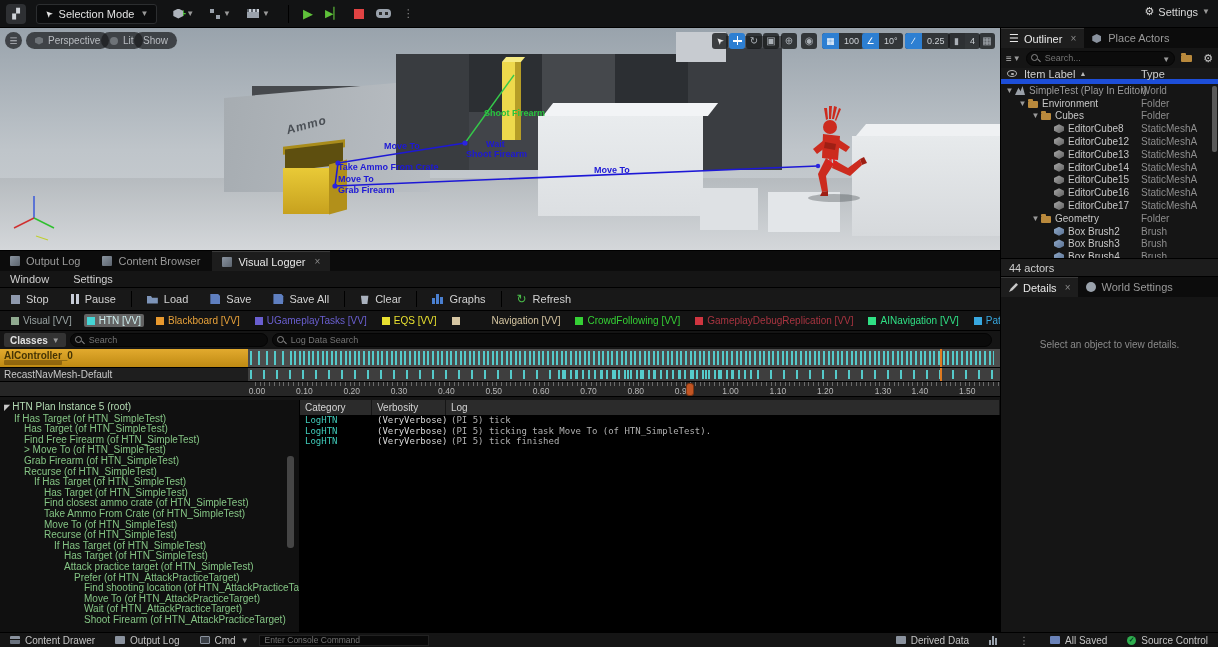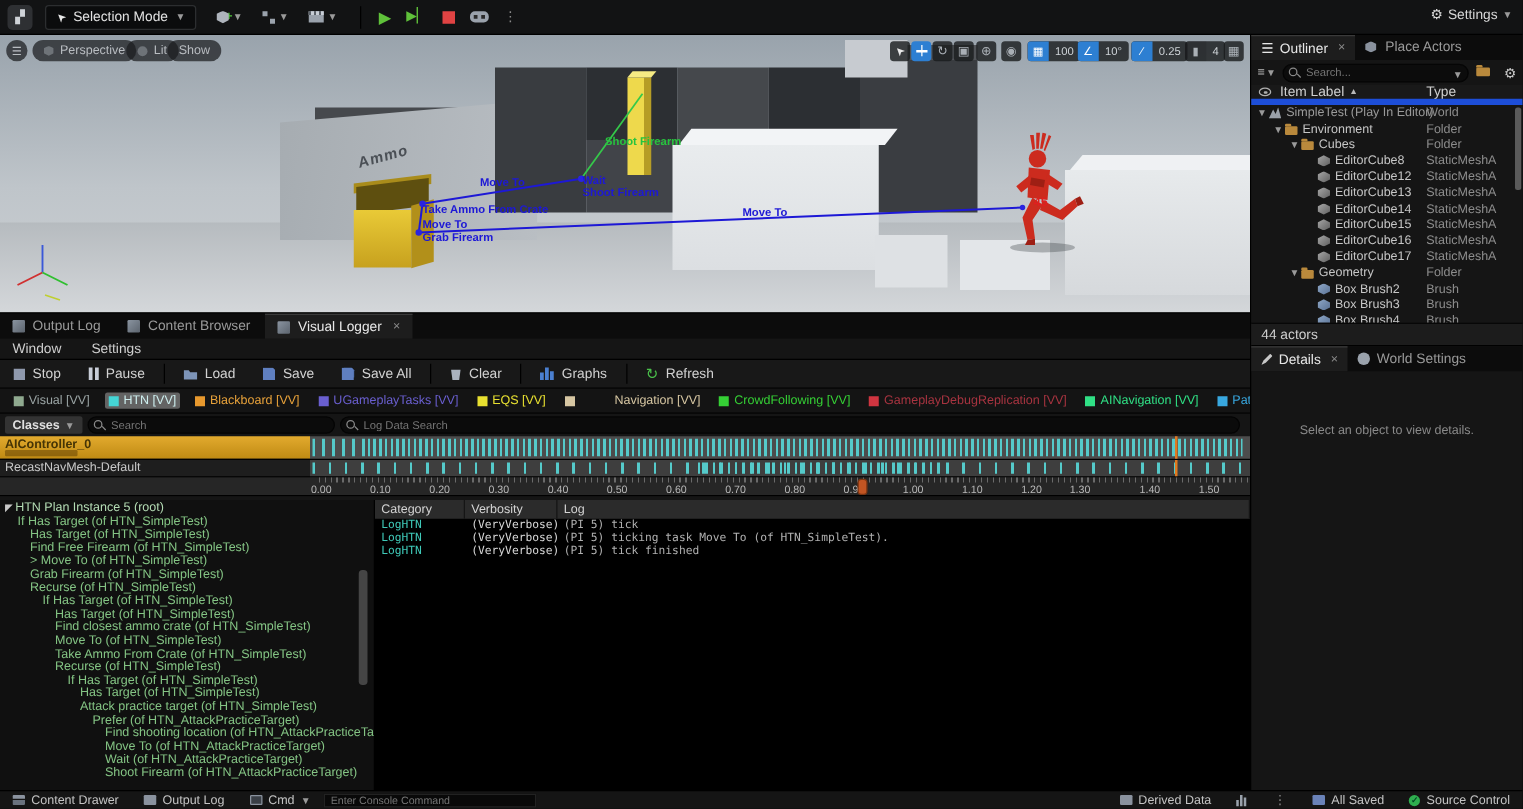--- a/index.html
+++ b/index.html
@@ -323,21 +323,21 @@
     <line x1="28" y1="34" x2="28" y2="12" stroke="#3a58d8" stroke-width="1.5"></line>
     <line x1="28" y1="34" x2="8" y2="44" stroke="#d03030" stroke-width="1.5"></line>
     <line x1="28" y1="34" x2="48" y2="44" stroke="#2fbf2f" stroke-width="1.5"></line>
     <line x1="30" y1="52" x2="42" y2="56" stroke="#bfcf2f" stroke-width="1.2"></line>
   </svg>
 
   <div class="abs" style="left:0;top:0;width:1000px;height:222px;">
       <span class="scene-lbl lbl-ammo" style="left: 286px; top: 90px;">Ammo</span>
       <span class="scene-lbl lbl-green" style="left: 484px; top: 80px;">Shoot Firearm</span>
       <span class="scene-lbl lbl-blue" style="left: 384px; top: 113px;">Move To</span>
-      <span class="scene-lbl lbl-blue" style="left: 466px; top: 111px;">Wait</span>
+      <span class="scene-lbl lbl-blue" style="left: 486px; top: 111px;">Wait</span>
       <span class="scene-lbl lbl-blue" style="left: 466px; top: 121px;">Shoot Firearm</span>
       <span class="scene-lbl lbl-blue" style="left: 338px; top: 134px;">Take Ammo From Crate</span>
       <span class="scene-lbl lbl-blue" style="left: 338px; top: 146px;">Move To</span>
       <span class="scene-lbl lbl-blue" style="left: 338px; top: 157px;">Grab Firearm</span>
       <span class="scene-lbl lbl-blue" style="left: 594px; top: 137px;">Move To</span>
       <span class="scene-lbl lbl-red" style="left: 827px; top: 129px;">45</span>
     </div>
 
   <div class="vp-circle">☰</div>
   <div class="vp-pill" style="left:26px;">
@@ -674,41 +674,41 @@
         <span class="ruler-lbl" style="left: 151.05px;">0.30</span>
         <span class="ruler-lbl" style="left: 198.4px;">0.40</span>
         <span class="ruler-lbl" style="left: 245.75px;">0.50</span>
         <span class="ruler-lbl" style="left: 293.1px;">0.60</span>
         <span class="ruler-lbl" style="left: 340.45px;">0.70</span>
         <span class="ruler-lbl" style="left: 387.8px;">0.80</span>
         <span class="ruler-lbl" style="left: 435.15px;">0.90</span>
         <span class="ruler-lbl" style="left: 482.5px;">1.00</span>
         <span class="ruler-lbl" style="left: 529.85px;">1.10</span>
         <span class="ruler-lbl" style="left: 577.2px;">1.20</span>
-        <span class="ruler-lbl" style="left: 616px;">1.30</span>
+        <span class="ruler-lbl" style="left: 635px;">1.30</span>
         <span class="ruler-lbl" style="left: 671.9px;">1.40</span>
         <span class="ruler-lbl" style="left: 719.25px;">1.50</span>
       </div>
     <div id="scrub-marker"></div>
   </div>
   <div id="vlog-content">
     <div id="plan-tree">
       <div class="vscroll"></div>
     <div class="tree-item root" style="padding-left: 4px;"><span class="exp">◤</span><span>HTN Plan Instance 5 (root)</span></div>
         <div class="tree-item" style="padding-left: 14px;"><span>If Has Target (of HTN_SimpleTest)</span></div>
         <div class="tree-item" style="padding-left: 24px;"><span>Has Target (of HTN_SimpleTest)</span></div>
         <div class="tree-item" style="padding-left: 24px;"><span>Find Free Firearm (of HTN_SimpleTest)</span></div>
         <div class="tree-item" style="padding-left: 24px;"><span>&gt; Move To (of HTN_SimpleTest)</span></div>
         <div class="tree-item" style="padding-left: 24px;"><span>Grab Firearm (of HTN_SimpleTest)</span></div>
         <div class="tree-item" style="padding-left: 24px;"><span>Recurse (of HTN_SimpleTest)</span></div>
         <div class="tree-item" style="padding-left: 34px;"><span>If Has Target (of HTN_SimpleTest)</span></div>
         <div class="tree-item" style="padding-left: 44px;"><span>Has Target (of HTN_SimpleTest)</span></div>
         <div class="tree-item" style="padding-left: 44px;"><span>Find closest ammo crate (of HTN_SimpleTest)</span></div>
+        <div class="tree-item" style="padding-left: 44px;"><span>Take Ammo From Crate (of HTN_SimpleTest)</span></div>
         <div class="tree-item" style="padding-left: 44px;"><span>Move To (of HTN_SimpleTest)</span></div>
-        <div class="tree-item" style="padding-left: 44px;"><span>Take Ammo From Crate (of HTN_SimpleTest)</span></div>
         <div class="tree-item" style="padding-left: 44px;"><span>Recurse (of HTN_SimpleTest)</span></div>
         <div class="tree-item" style="padding-left: 54px;"><span>If Has Target (of HTN_SimpleTest)</span></div>
         <div class="tree-item" style="padding-left: 64px;"><span>Has Target (of HTN_SimpleTest)</span></div>
         <div class="tree-item" style="padding-left: 64px;"><span>Attack practice target (of HTN_SimpleTest)</span></div>
         <div class="tree-item" style="padding-left: 74px;"><span>Prefer (of HTN_AttackPracticeTarget)</span></div>
         <div class="tree-item" style="padding-left: 84px;"><span>Find shooting location (of HTN_AttackPracticeTarget)</span></div>
         <div class="tree-item" style="padding-left: 84px;"><span>Move To (of HTN_AttackPracticeTarget)</span></div>
         <div class="tree-item" style="padding-left: 84px;"><span>Wait (of HTN_AttackPracticeTarget)</span></div>
         <div class="tree-item" style="padding-left: 84px;"><span>Shoot Firearm (of HTN_AttackPracticeTarget)</span></div>
       </div>

